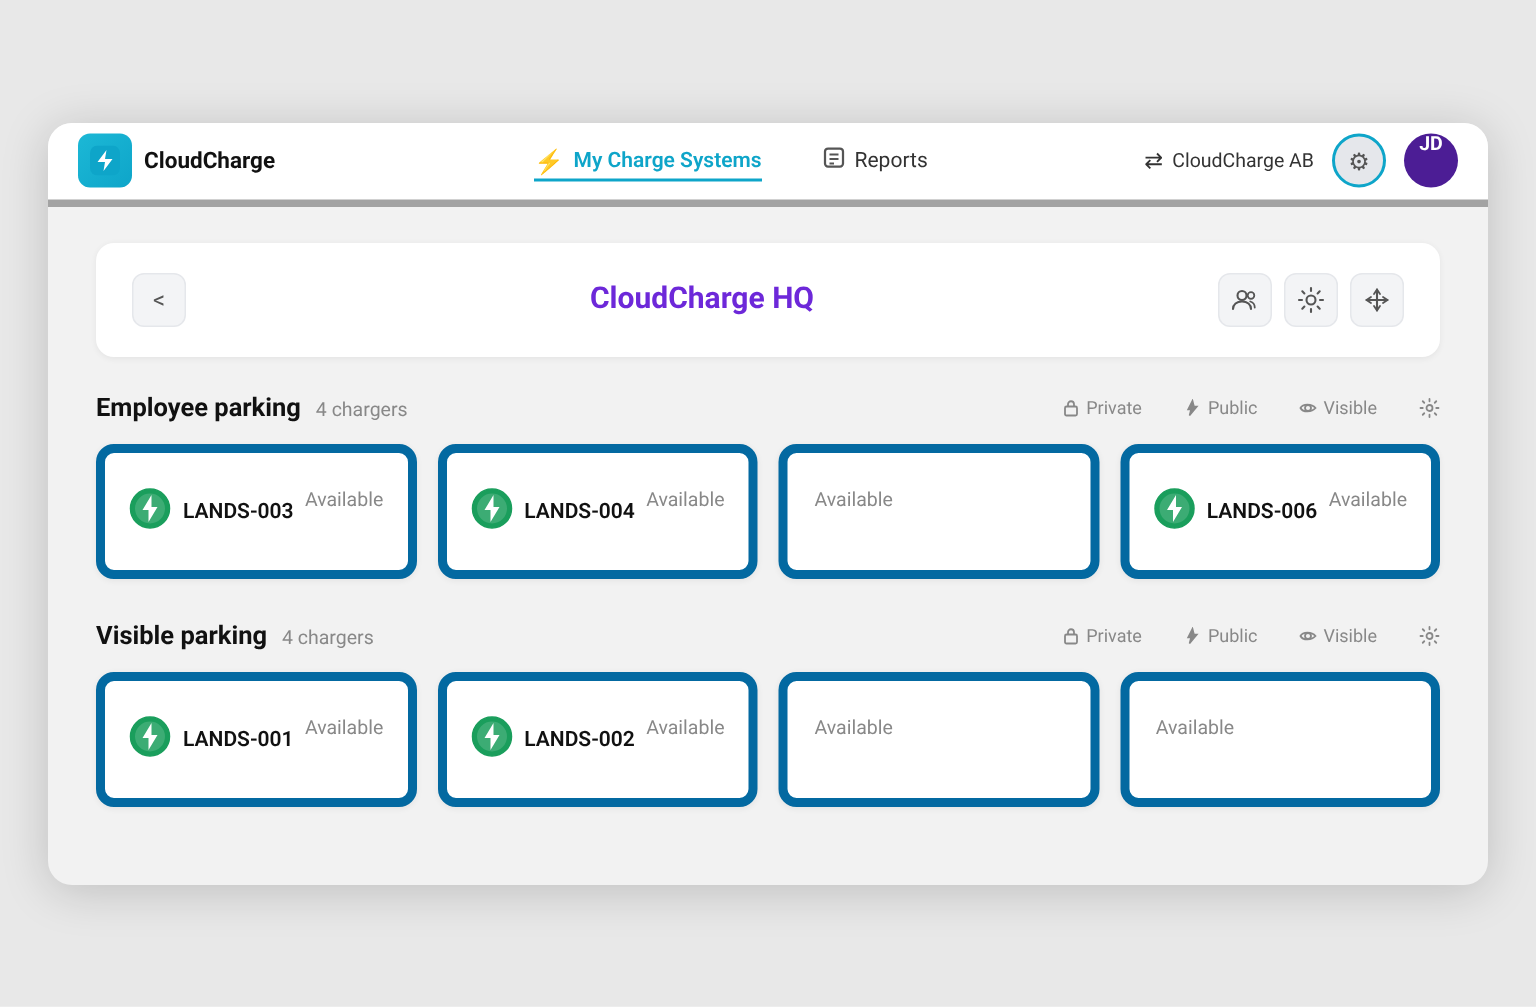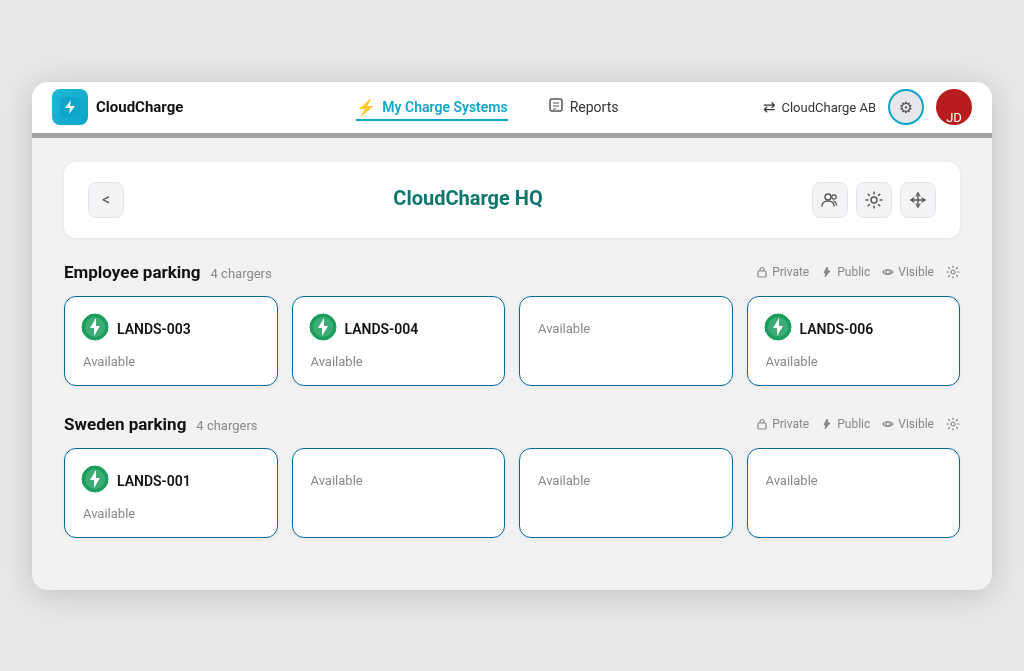--- a/index.html
+++ b/index.html
@@ -102,27 +102,27 @@
       align-items: center;
       justify-content: center;
       font-size: 16px;
       color: #555;
       cursor: pointer;
       border: 2px solid #0ea5c9;
     }
     .avatar-user {
       width: 36px;
       height: 36px;
-      background: #b91c1c;
+      background: #4c1d95;
       border-radius: 50%;
       display: flex;
-      align-items: flex-end;
+      align-items: flex-start;
       justify-content: center;
       font-size: 13px;
-      font-weight: 400;
+      font-weight: 700;
       color: white;
       cursor: pointer;
     }
     
     .content {
       padding: 24px 32px;
     }
     
     .location-header {
       background: #ffffff;
@@ -147,21 +147,21 @@
       color: #555;
       border: 1px solid #e5e7eb;
     }
     .location-info {
       text-align: center;
       flex: 1;
     }
     .location-name {
       font-size: 20px;
       font-weight: 700;
-      color: #0f766e;
+      color: #6d28d9;
       margin-bottom: 4px;
     }
     .location-address {
       font-size: 13px;
       color: #888;
     }
     .location-actions {
       display: flex;
       gap: 8px;
     }
@@ -197,45 +197,45 @@
       font-weight: 700;
       color: #111;
     }
     .zone-count {
       font-size: 13px;
       color: #888;
     }
     .zone-meta {
       display: flex;
       align-items: center;
-      gap: 12px;
+      gap: 28px;
       font-size: 12px;
       color: #888;
     }
     .zone-meta-item {
       display: flex;
       align-items: center;
       gap: 4px;
     }
     
     .chargers-grid {
       display: grid;
       grid-template-columns: repeat(4, 1fr);
       gap: 14px;
     }
     .charger-card {
       background: #ffffff;
       border-radius: 12px;
       padding: 16px;
       box-shadow: 0 1px 4px rgba(0,0,0,0.06);
       cursor: pointer;
-      border: 1px solid #0369a1;
+      border: 6px solid #0369a1;
       min-height: 90px;
       display: flex;
-      flex-direction: column;
+      flex-direction: row;
       justify-content: space-between;
     }
     .charger-top {
       display: flex;
       align-items: center;
       gap: 8px;
     }
     .charger-id {
       font-size: 14px;
       font-weight: 600;
@@ -403,21 +403,21 @@
       </svg></div>
                 <span class="charger-id">LANDS-006</span>
               </div>
               <div class="charger-status">Available</div>
             </div>
           </div>
         </div>
         <div class="zone-section">
           <div class="zone-header">
             <div class="zone-title-area">
-              <span class="zone-title">Sweden parking</span>
+              <span class="zone-title">Visible parking</span>
               <span class="zone-count">4 chargers</span>
             </div>
             <div class="zone-meta">
               <div class="zone-meta-item">
                 <svg width="12" height="12" viewBox="0 0 12 12" fill="none">
                   <rect x="2" y="5" width="8" height="6" rx="1" stroke="#888" stroke-width="1.2" fill="none"></rect>
                   <path d="M4 5V3.5a2 2 0 014 0V5" stroke="#888" stroke-width="1.2" fill="none"></path>
                 </svg>
                 <span style="font-size:12px;color:#888">Private</span>
               </div>
@@ -449,20 +449,29 @@
       <svg width="28" height="28" viewBox="0 0 28 28" fill="none">
         <circle cx="14" cy="14" r="13" fill="#1a9e5c" stroke="#1a9e5c"></circle>
         <circle cx="14" cy="14" r="10" fill="white" opacity="0.15"></circle>
         <polygon points="15,5 9,15 13,15 13,23 19,13 15,13" fill="white"></polygon>
       </svg></div>
                 <span class="charger-id">LANDS-001</span>
               </div>
               <div class="charger-status">Available</div>
             </div>
             <div class="charger-card">
+              <div class="charger-top">
+                <div>
+      <svg width="28" height="28" viewBox="0 0 28 28" fill="none">
+        <circle cx="14" cy="14" r="13" fill="#1a9e5c" stroke="#1a9e5c"></circle>
+        <circle cx="14" cy="14" r="10" fill="white" opacity="0.15"></circle>
+        <polygon points="15,5 9,15 13,15 13,23 19,13 15,13" fill="white"></polygon>
+      </svg></div>
+                <span class="charger-id">LANDS-002</span>
+              </div>
               <div class="charger-status">Available</div>
             </div>
             <div class="charger-card">
               <div class="charger-status">Available</div>
             </div>
             <div class="charger-card">
               <div class="charger-status">Available</div>
             </div>
           </div>
         </div>

